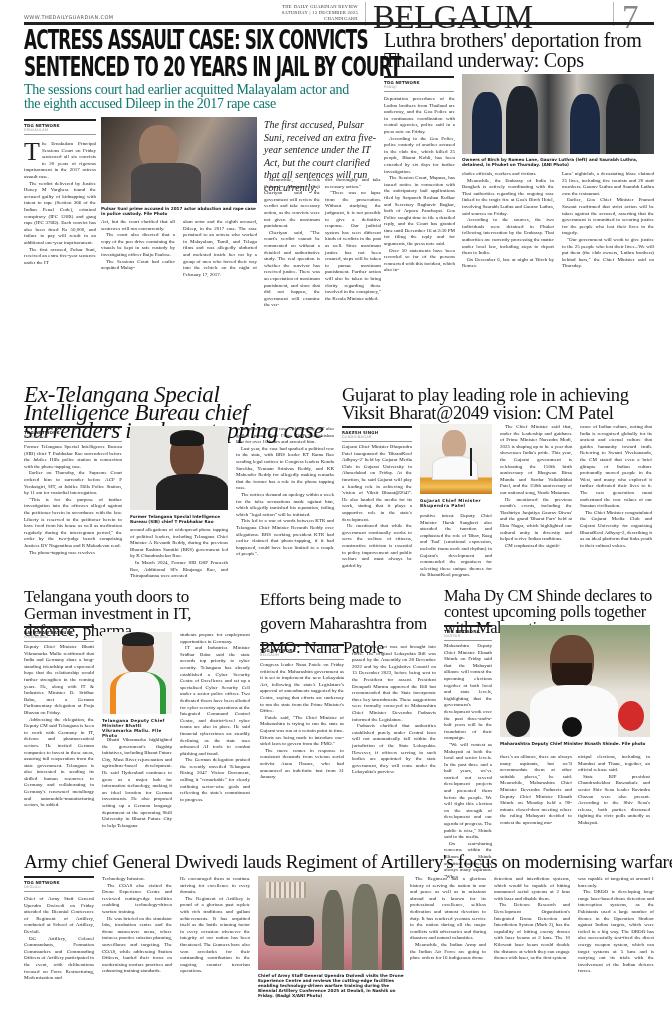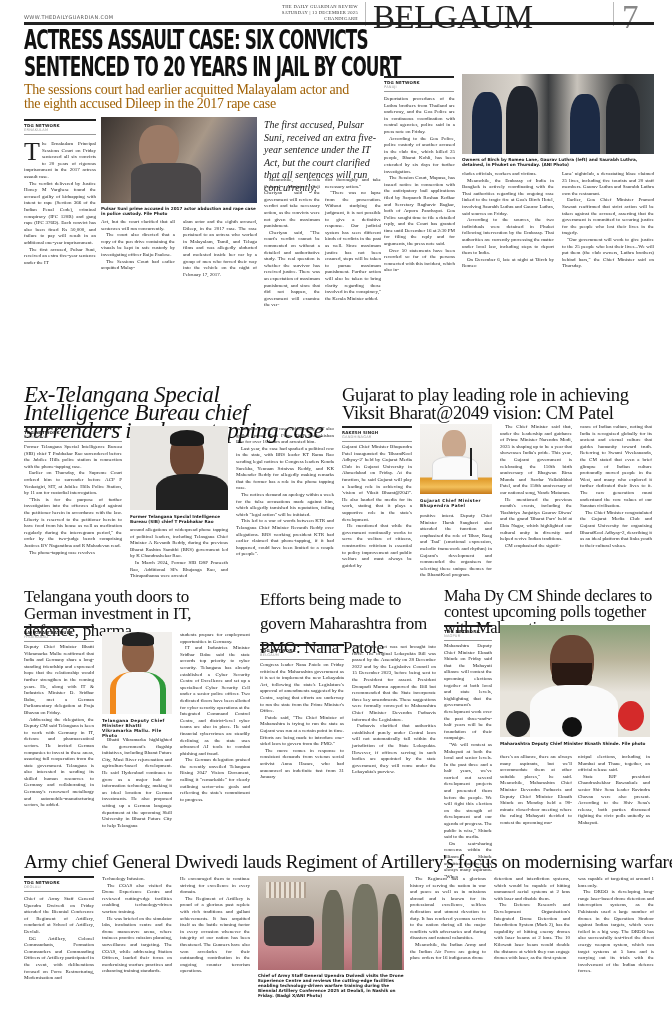--- a/index.html
+++ b/index.html
@@ -9,21 +9,21 @@
 .masthead-site{left:24px;top:14px;font-family:"DejaVu Sans",sans-serif;font-size:5px;letter-spacing:.4px;color:#555}
 .masthead-meta{left:270px;top:4px;width:88px;text-align:right;font-size:4.6px;line-height:6px;color:#333;letter-spacing:.3px;text-transform:uppercase}
 .masthead-div1{left:365px;top:2px;width:1px;height:24px;background:#bbb}
 .masthead-section{left:373px;top:0px;font-size:33px;line-height:34px;color:#222;letter-spacing:-.5px}
 .masthead-div2{left:613px;top:2px;width:1px;height:24px;background:#bbb}
 .masthead-page{left:622px;top:0px;font-size:33px;line-height:34px;color:#888}
 .rule-top{left:24px;top:22px;width:630px;height:3px;background:#222}
 
 .hl-cond{font-family:"DejaVu Sans",sans-serif;font-weight:bold;font-stretch:condensed;letter-spacing:-1.2px;color:#111;transform-origin:left top}
 .hl{font-family:"Liberation Serif",serif;color:#111;letter-spacing:-.3px}
-.deck{font-family:"Liberation Serif",serif;color:#a16207;letter-spacing:-.3px}
+.deck{font-family:"Liberation Serif",serif;color:#0f766e;letter-spacing:-.3px}
 .byline{font-family:"DejaVu Sans",sans-serif;font-weight:bold;font-size:4px;color:#222;letter-spacing:.2px}
 .dateline{font-family:"DejaVu Sans",sans-serif;font-size:3.6px;color:#999;letter-spacing:.2px;text-transform:uppercase}
 .byblock{border-top:2px solid #222;padding-top:2px}
 .byblock .sub{border-bottom:1px solid #999;padding-bottom:2px;margin-bottom:6px}
 .col{font-size:5px;line-height:6.6px;text-align:justify;color:#222;hyphens:auto}
 .col p{text-indent:5px}
 .col p.first{text-indent:0}
 .cap{font-family:"DejaVu Sans",sans-serif;font-weight:bold;font-size:4.2px;line-height:5px;color:#222}
 .photo{background:#6b6b6b;overflow:hidden}
 .quote{font-style:italic;font-size:10px;line-height:12.5px;color:#222}
@@ -78,20 +78,21 @@
     <p>Meanwhile, Kerala Cultural Minister Saji Cheriyan said the government will review the verdict and take necessary action, as the convicts were not given the maximum punishment.</p>
     <p>Cheriyan said, "The court's verdict cannot be commented on without a detailed and authoritative study. The real question is whether the survivor has received justice. There was an expectation of maximum punishment, and since that did not happen, the government will examine the ver-</p>
   </div>
   <div class="abs col" style="top:150px;left:301px;width:56px;">
     <p class="first">dict thoroughly and take necessary action."</p>
     <p>"There was no lapse from the prosecution. Without studying the judgment, it is not possible to give a definitive response. Our judicial system has seen different kinds of verdicts in the past as well. Since maximum justice has not been ensured, steps will be taken to pursue maximum punishment. Further action will also be taken to bring clarity regarding those involved in the conspiracy," the Kerala Minister added.</p>
   </div>
 </div>
 
 <div class="abs" style="left:384px;top:30px;width:270px;height:350px;">
+  <div class="hl" style="font-size:20px;line-height:20px;width:270px;">Luthra brothers' deportation from Thailand underway: Cops</div>
   <div class="abs byblock" style="top:46px;left:0;width:70px;">
     <div class="byline">TDG NETWORK</div>
     <div class="dateline sub">PANAJI</div>
   </div>
   <div class="abs photo" style="top:44px;left:78px;width:192px;height:80px;background:linear-gradient(90deg,#b9b3ac 0%,#d9d4cc 30%,#3b3d3f 45%,#c8c3bb 60%,#2f3133 85%,#40464a 100%);">
     <div style="position:absolute;left:10px;top:18px;width:30px;height:62px;background:#1c2a44;border-radius:40% 40% 0 0"></div>
     <div style="position:absolute;left:44px;top:12px;width:32px;height:68px;background:#20242c;border-radius:40% 40% 0 0"></div>
     <div style="position:absolute;left:108px;top:20px;width:30px;height:60px;background:#1c2a44;border-radius:40% 40% 0 0"></div>
     <div style="position:absolute;left:144px;top:10px;width:34px;height:70px;background:#23272e;border-radius:40% 40% 0 0"></div>
   </div>

